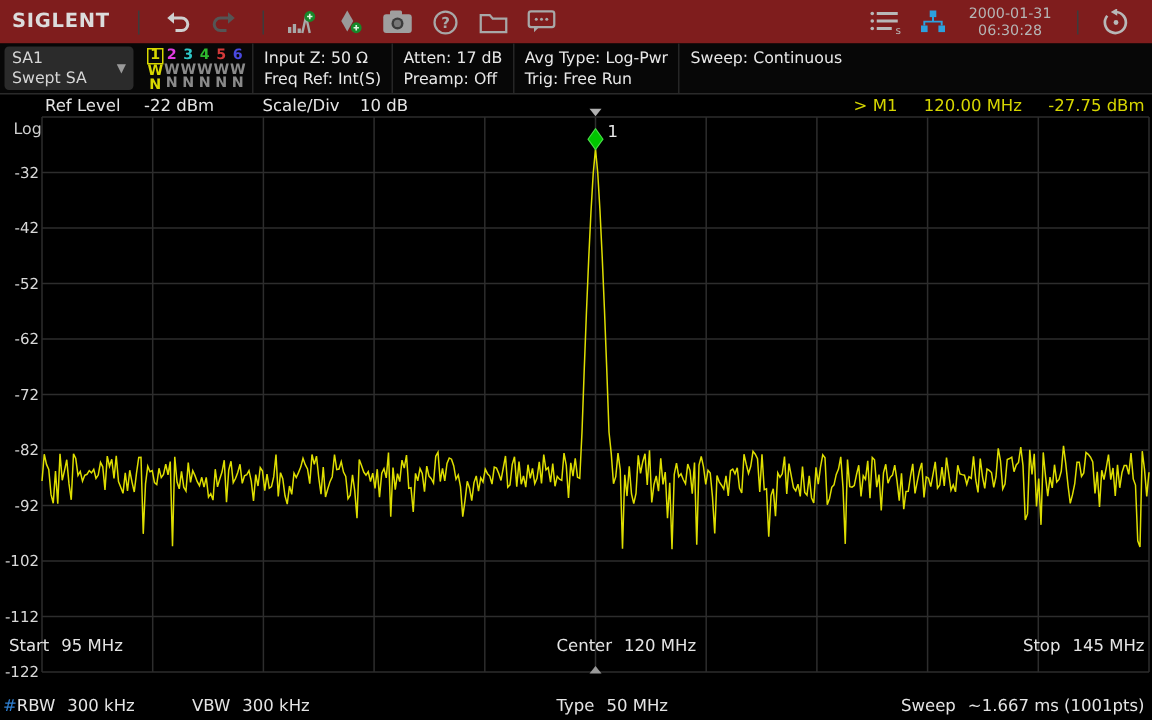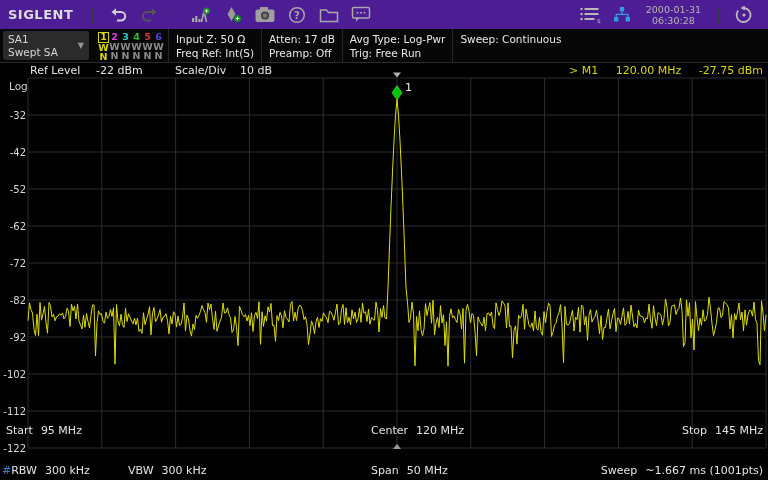--- a/index.html
+++ b/index.html
@@ -1,19 +1,19 @@
 <!DOCTYPE html>
 <html><head>
 <meta charset="utf-8">
 <style>
   html,body{margin:0;padding:0;background:#000;}
   .screen{position:relative;width:768px;height:480px;background:#000;overflow:hidden;
     font-family:"DejaVu Sans","Liberation Sans",sans-serif;color:#e9e9e9;-webkit-font-smoothing:antialiased;}
   
-  .topbar{position:absolute;top:0;left:0;right:0;height:29px;background:#4c1d95;
+  .topbar{position:absolute;top:0;left:0;right:0;height:29px;background:#7f1d1d;
     display:flex;align-items:center;padding:0 8px;box-sizing:border-box;}
   .logo{font-weight:bold;font-size:13px;letter-spacing:.5px;color:#dcdcdc;margin-right:10px;}
   .tb-sep{width:1px;height:16px;background:#3c3c3c;margin:0 9px;}
   .tb-btn{width:24px;height:22px;display:flex;align-items:center;justify-content:center;margin:0 4px;}
   .tb-right{margin-left:auto;display:flex;align-items:center;}
   .datetime{font-size:9.5px;line-height:11px;color:#b5b5b5;text-align:center;margin:0 8px;}
   
   .setbar{position:absolute;top:29px;left:0;right:0;height:34px;background:#070707;
     display:flex;align-items:stretch;border-bottom:1px solid #2a2a2a;box-sizing:border-box;}
   .modebox{width:86px;margin:2px 3px;background:#2b2b2b;border-radius:3px;display:flex;
@@ -258,17 +258,17 @@
       </svg></div>
 
   <div class="footrow" style="top:424px">
     <span class="fl" style="left:6px"><span>Start</span><span class="val">95 MHz</span></span>
     <span class="fl" style="left:371px"><span>Center</span><span class="val">120 MHz</span></span>
     <span class="fl" style="right:5px"><span>Stop</span><span class="val">145 MHz</span></span>
   </div>
   <div class="footrow" style="top:464px">
     <span class="fl" style="left:2px"><span class="hash">#</span><span>RBW</span><span class="val">300 kHz</span></span>
     <span class="fl" style="left:128px"><span>VBW</span><span class="val">300 kHz</span></span>
-    <span class="fl" style="left:371px"><span>Span</span><span class="val">50 MHz</span></span>
+    <span class="fl" style="left:371px"><span>Type</span><span class="val">50 MHz</span></span>
     <span class="fl" style="right:5px"><span>Sweep</span><span class="val">~1.667 ms (1001pts)</span></span>
   </div>
 
 </div>
 
 </body></html>

